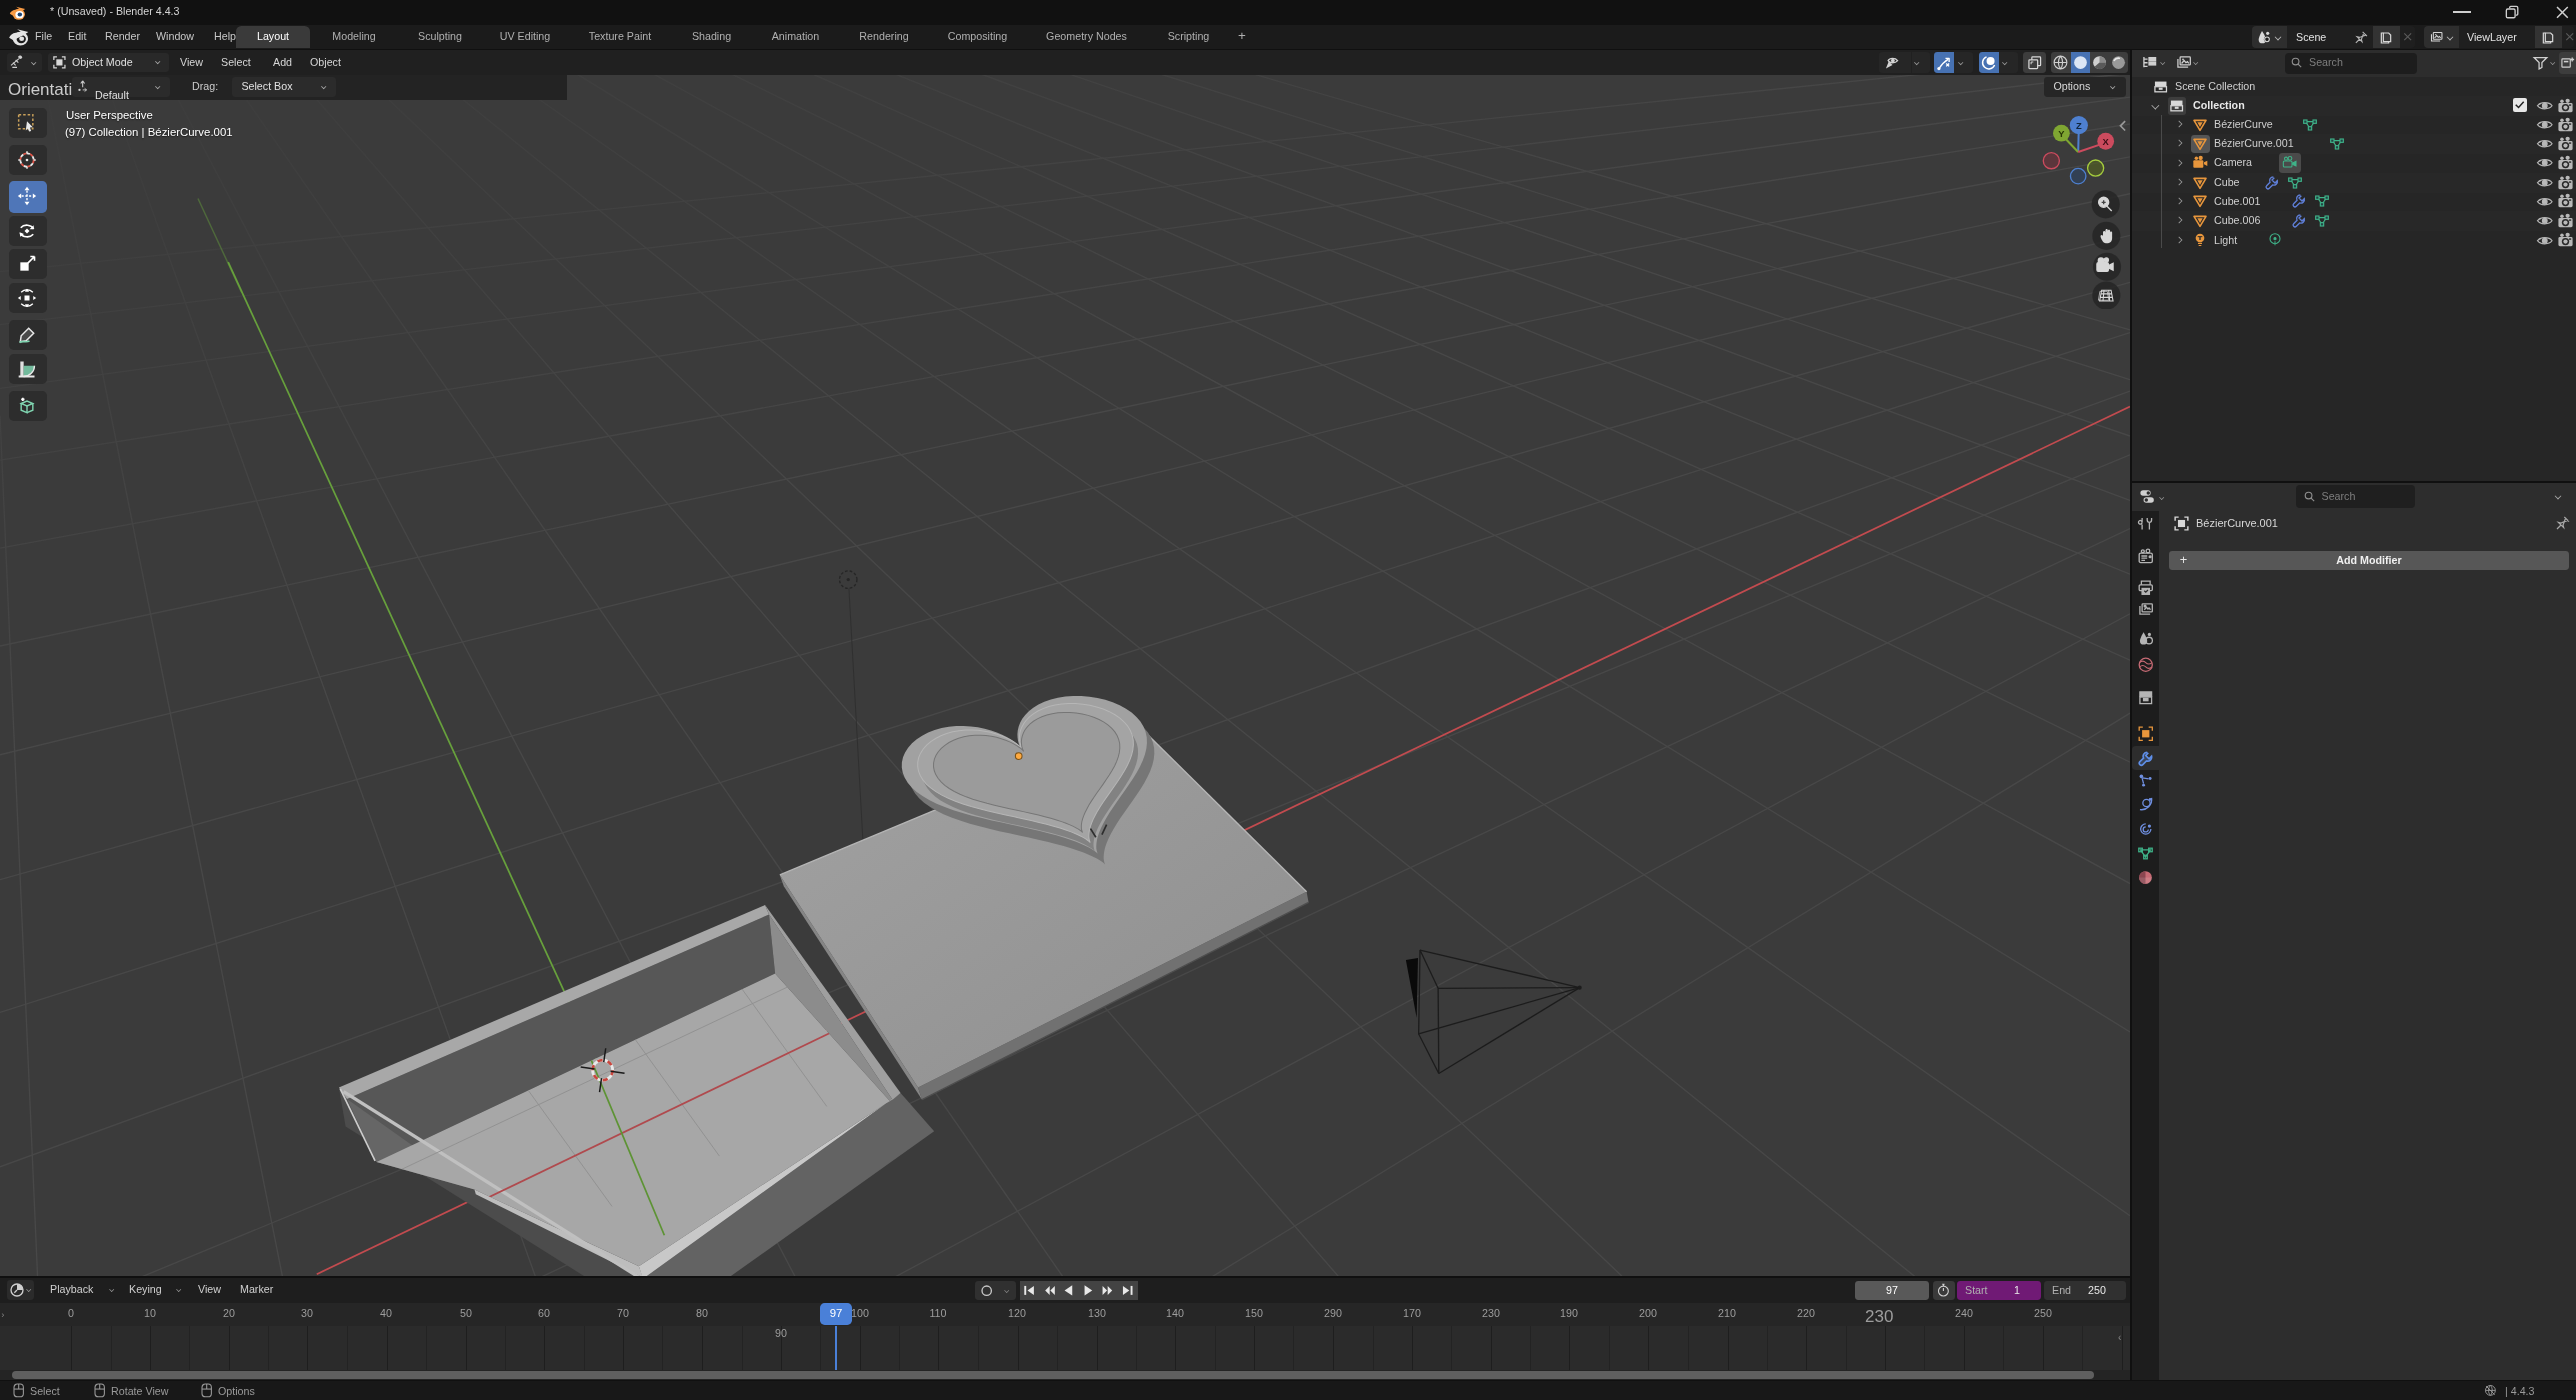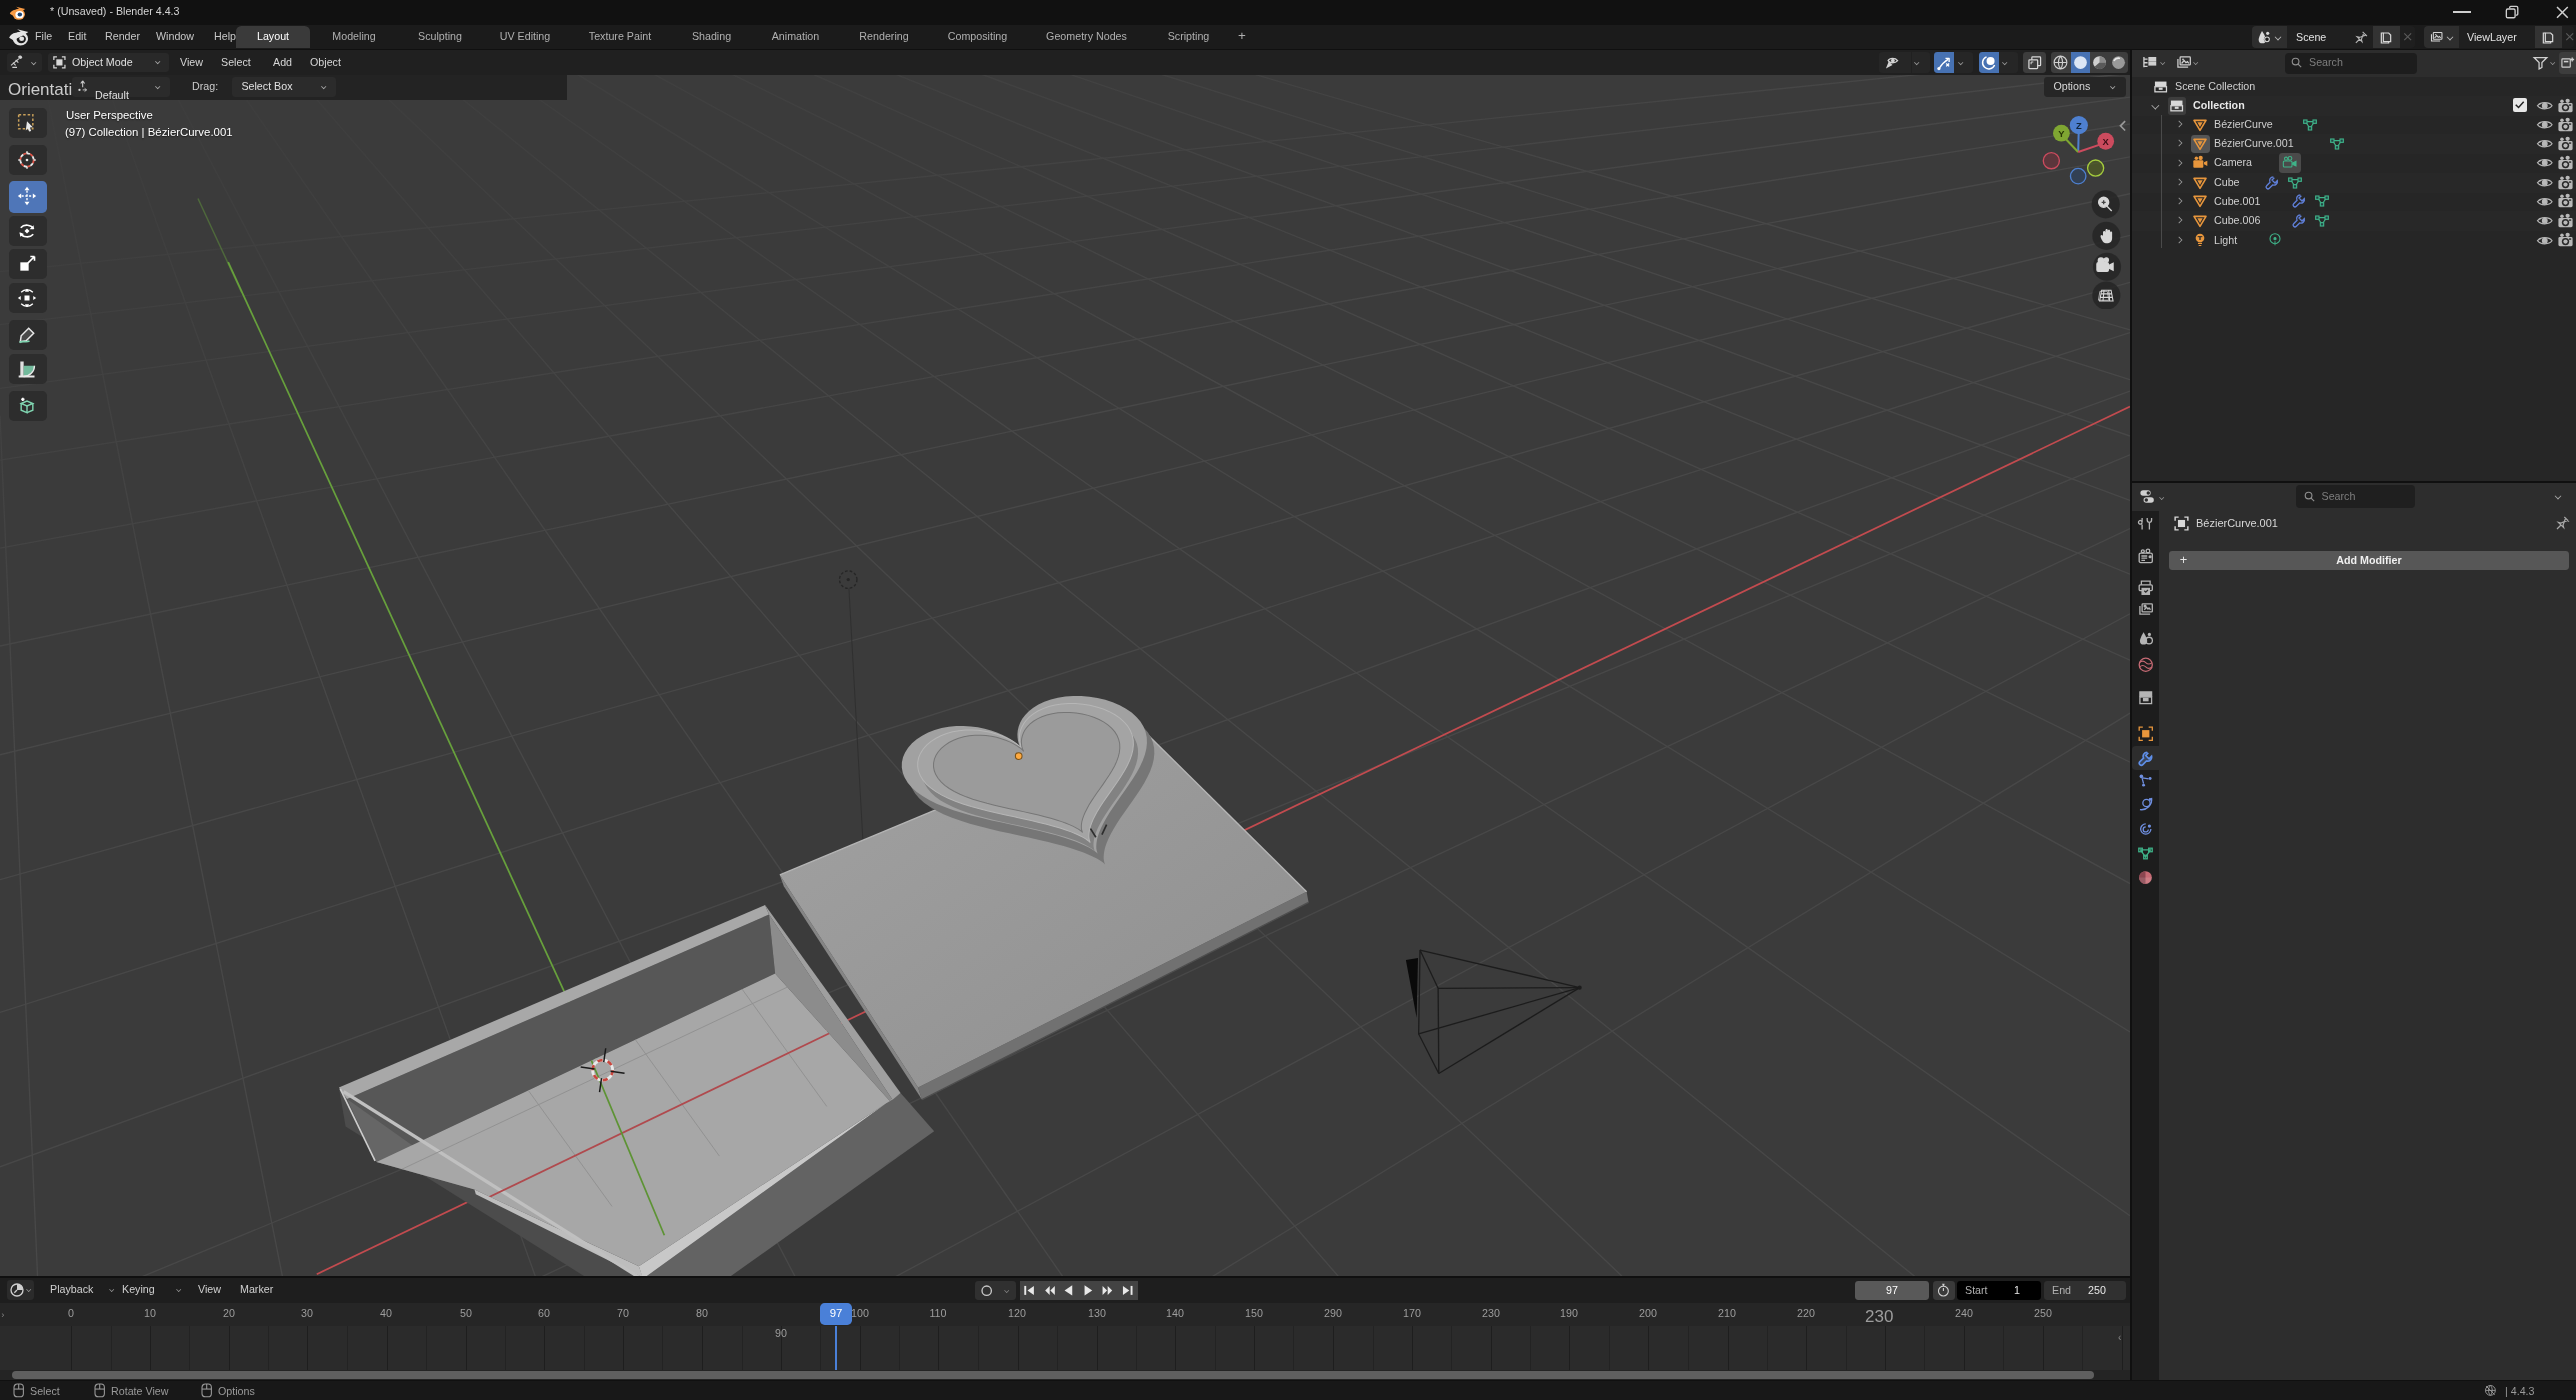--- a/index.html
+++ b/index.html
@@ -508,21 +508,21 @@
 <div class="abs" style="left:6.7px;top:1280px;width:27px;height:20px;background:#2b2b2b;border-radius:3.4px;">
  <svg class="abs" style="left:2px;top:2px" width="16" height="16" viewBox="0 0 24 24">
       <circle cx="12" cy="12" r="9" fill="none" stroke="#d0d0d0" stroke-width="2"></circle>
       <path d="M12 12 L12 3 A 9 9 0 0 1 21 12 Z" fill="#d0d0d0"></path>
       <path d="M12 12 l-4 4" stroke="#d0d0d0" stroke-width="2"></path>
     </svg>
  <div class="abs" style="left:19px;top:7.4px;width:5.4px;height:5.4px;border-right:1.3px solid #999;border-bottom:1.3px solid #999;transform:rotate(45deg) scale(.7);"></div>
 </div>
 <div class="abs" style="left:50px;top:1283px;font-size:10.7px;color:#d0d0d0;">Playback</div>
 <div class="abs" style="left:109px;top:1287px;width:5.4px;height:5.4px;border-right:1.3px solid #999;border-bottom:1.3px solid #999;transform:rotate(45deg) scale(.7);"></div>
-<div class="abs" style="left:122px;top:1283px;font-size:10.7px;color:#d0d0d0;">Keying</div>
+<div class="abs" style="left:129px;top:1283px;font-size:10.7px;color:#d0d0d0;">Keying</div>
 <div class="abs" style="left:176px;top:1287px;width:5.4px;height:5.4px;border-right:1.3px solid #999;border-bottom:1.3px solid #999;transform:rotate(45deg) scale(.7);"></div>
 <div class="abs" style="left:198px;top:1283px;font-size:10.7px;color:#d0d0d0;">View</div>
 <div class="abs" style="left:240px;top:1283px;font-size:10.7px;color:#d0d0d0;">Marker</div>
 <div class="abs" style="left:975px;top:1281px;width:25.5px;height:19px;background:#303030;border-radius:3.4px 0 0 3.4px;">
     <svg class="abs" style="left:5.4px;top:2.7px" width="13.4" height="13.4" viewBox="0 0 20 20">
       <circle cx="10" cy="10" r="7" fill="none" stroke="#c8c8c8" stroke-width="2"></circle>
     </svg>
   </div>
 <div class="abs" style="left:1000px;top:1281px;width:16px;height:19px;background:#303030;border-radius:0 3.4px 3.4px 0;">
     <div class="abs" style="left:4px;top:6.7px;width:5.4px;height:5.4px;border-right:1.3px solid #888;border-bottom:1.3px solid #888;transform:rotate(45deg) scale(.7);"></div>
@@ -561,21 +561,21 @@
       <path d="M3 3 L13 10 L3 17 Z"></path>
     </svg>
   </div>
 <div class="abs" style="left:1855px;top:1281px;width:74px;height:19px;background:#595959;border-radius:3.4px;text-align:center;font-size:10.7px;color:#fff;line-height:19px;">97</div>
 <div class="abs" style="left:1933px;top:1281px;width:21.5px;height:19px;background:#3a3a3a;border-radius:3.4px;">
   <svg class="abs" style="left:3.4px;top:2px" width="14.8" height="14.8" viewBox="0 0 24 24" fill="none" stroke="#d0d0d0" stroke-width="1.8">
       <circle cx="12" cy="13" r="8"></circle>
       <path d="M12 13 V8 M10 2 h4 M12 2 v3"></path>
     </svg>
 </div>
-<div class="abs" style="left:1957px;top:1281px;width:84px;height:19px;background:#000000;border-radius:3.4px;">
+<div class="abs" style="left:1957px;top:1281px;width:84px;height:19px;background:#701a75;border-radius:3.4px;">
   <div class="abs" style="left:8px;top:2.7px;font-size:10.7px;color:#b0b0b0;">Start</div>
   <div class="abs" style="left:57px;top:2.7px;font-size:10.7px;color:#e8e8e8;">1</div>
 </div>
 <div class="abs" style="left:2044px;top:1281px;width:82px;height:19px;background:#303030;border-radius:3.4px;">
   <div class="abs" style="left:8px;top:2.7px;font-size:10.7px;color:#b0b0b0;">End</div>
   <div class="abs" style="left:44px;top:2.7px;font-size:10.7px;color:#e8e8e8;">250</div>
 </div>
 <div class="abs" style="left:51px;top:1307px;width:40px;text-align:center;font-size:10.7px;color:#9d9d9d;">0</div>
 <div class="abs" style="left:130px;top:1307px;width:40px;text-align:center;font-size:10.7px;color:#9d9d9d;">10</div>
 <div class="abs" style="left:209px;top:1307px;width:40px;text-align:center;font-size:10.7px;color:#9d9d9d;">20</div>

